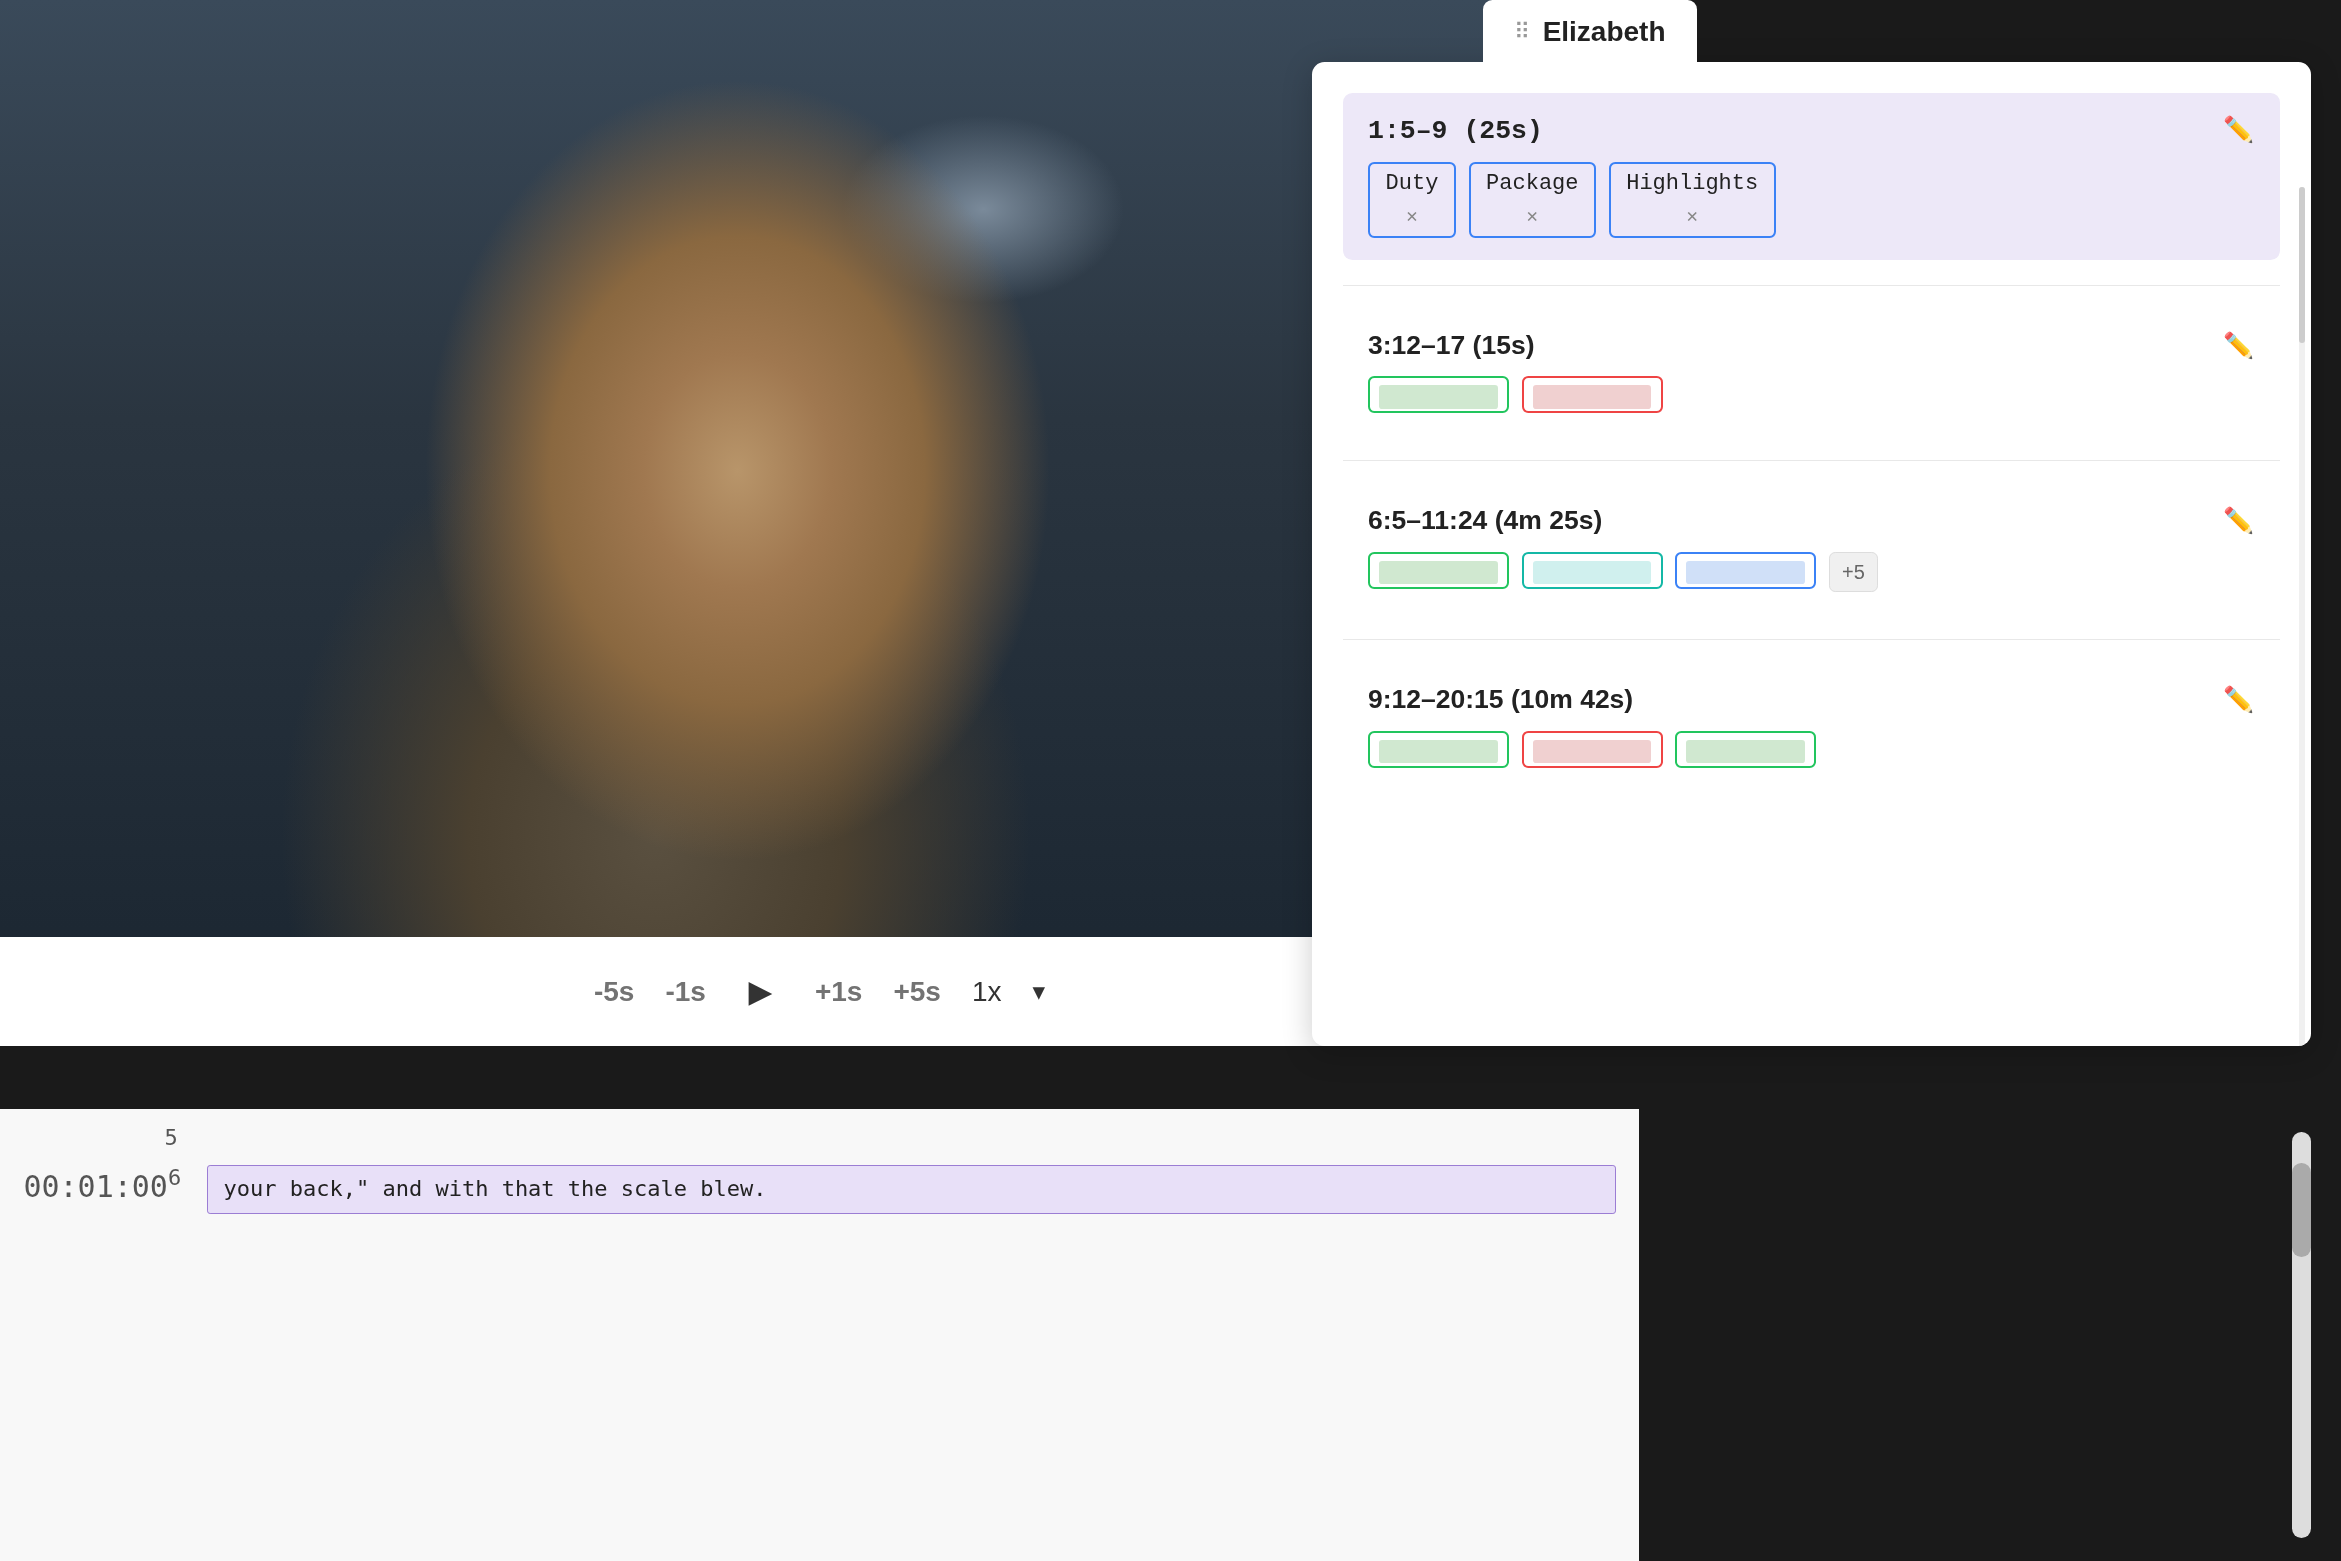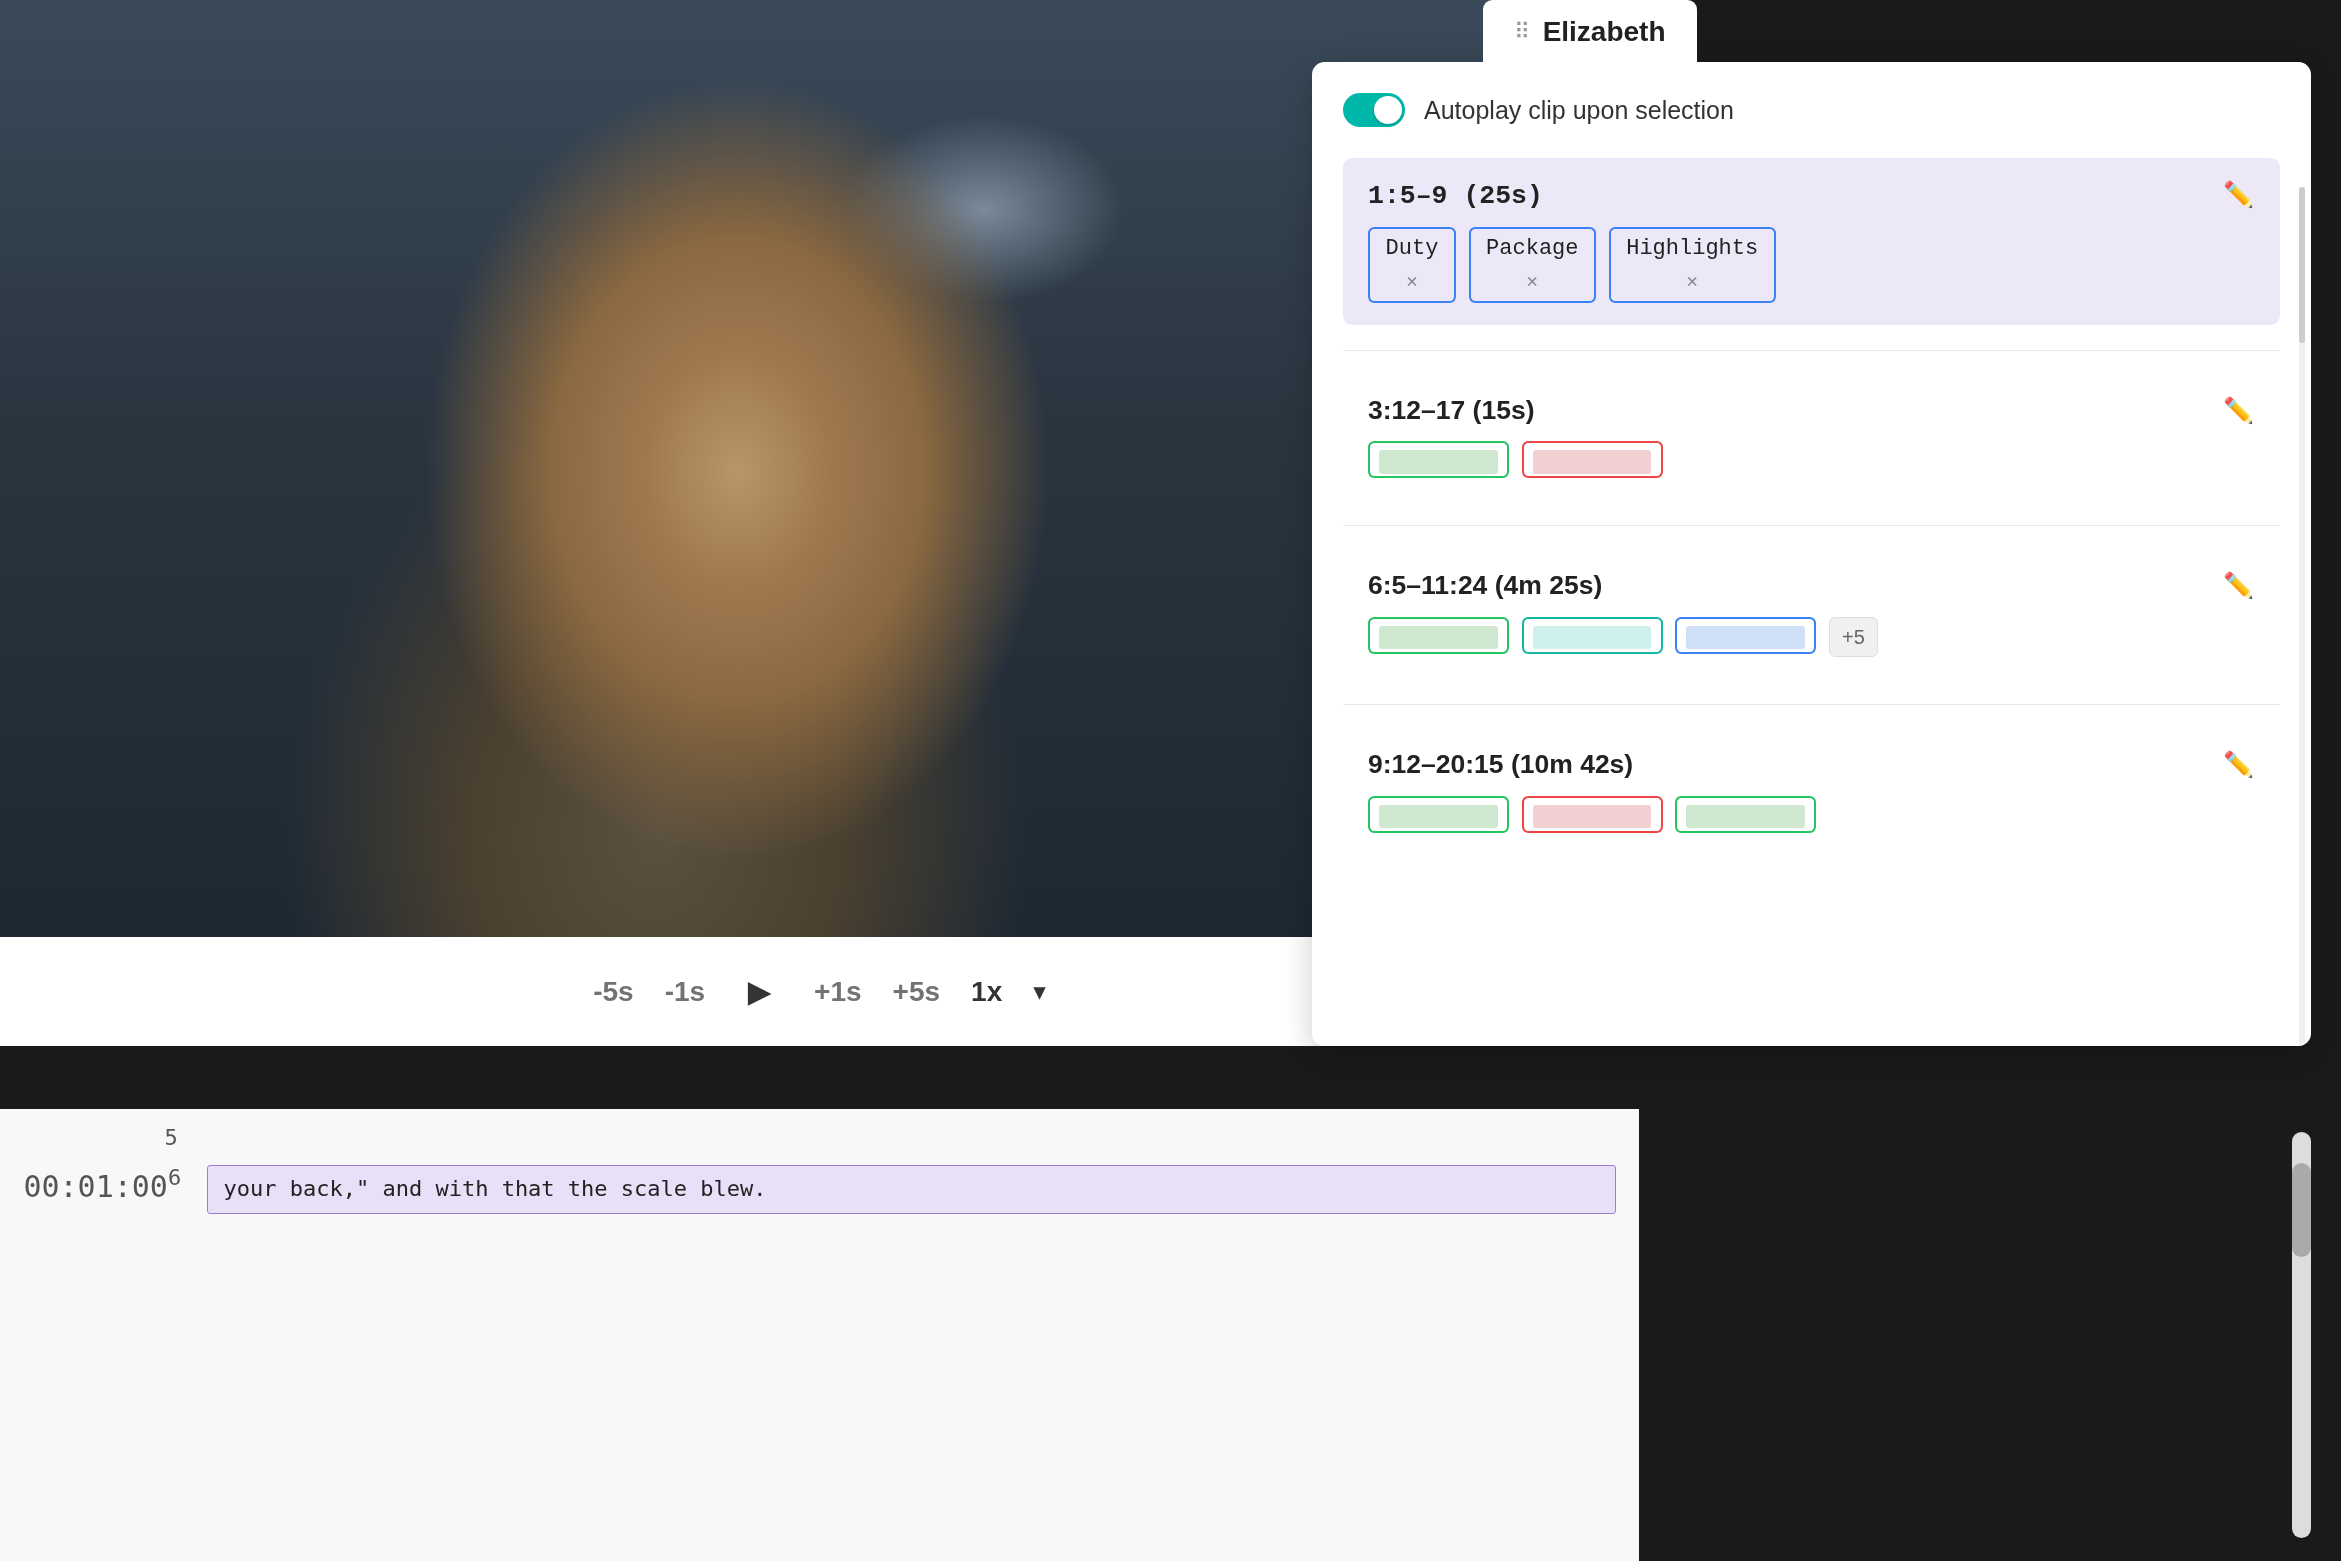--- a/index.html
+++ b/index.html
@@ -73,21 +73,21 @@
       color: #333;
       font-size: 31px;
       display: flex;
       align-items: center;
       justify-content: center;
     }
 
     .speed-btn {
       color: #333;
       font-size: 28px;
-      font-weight: 700;
+      font-weight: 400;
       cursor: pointer;
     }
 
     .dropdown-arrow {
       color: #333;
       font-size: 25px;
     }
 
     .expand-icon {
       position: absolute;
@@ -392,26 +392,20 @@
 </div>
 
 <div class="panel-tab" style="position: absolute; top: 0; left: 1483px; background: #fff; border-radius: 9.4px 9.4px 0 0; padding: 15.6px 31px; display: flex; align-items: center; gap: 12.5px; z-index: 10;">
   <span class="tab-dots" style="color:#999; font-size:22px;">⠿</span>
   <span class="tab-title" style="font-size:28px; font-weight:600; color:#222;">Elizabeth</span>
 </div>
 
 <div class="highlights-panel" style="top: 62px; left: 1312px; width: 999px; height: 984px;">
   <div class="panel-content">
 
-    <div class="autoplay-row">
-      <div class="toggle-switch">
-        <div class="toggle-knob"></div>
-      </div>
-      <span class="autoplay-label">Autoplay clip upon selection</span>
-    </div>
 
     <div class="highlight-item active">
       <div class="highlight-header">
         <span class="highlight-time">1:5–9 (25s)</span>
         <span class="edit-icon">✏️</span>
       </div>
       <div class="tags-row">
         <div class="tag blue">
           <span>Duty</span>
           <span class="tag-close">✕</span>

